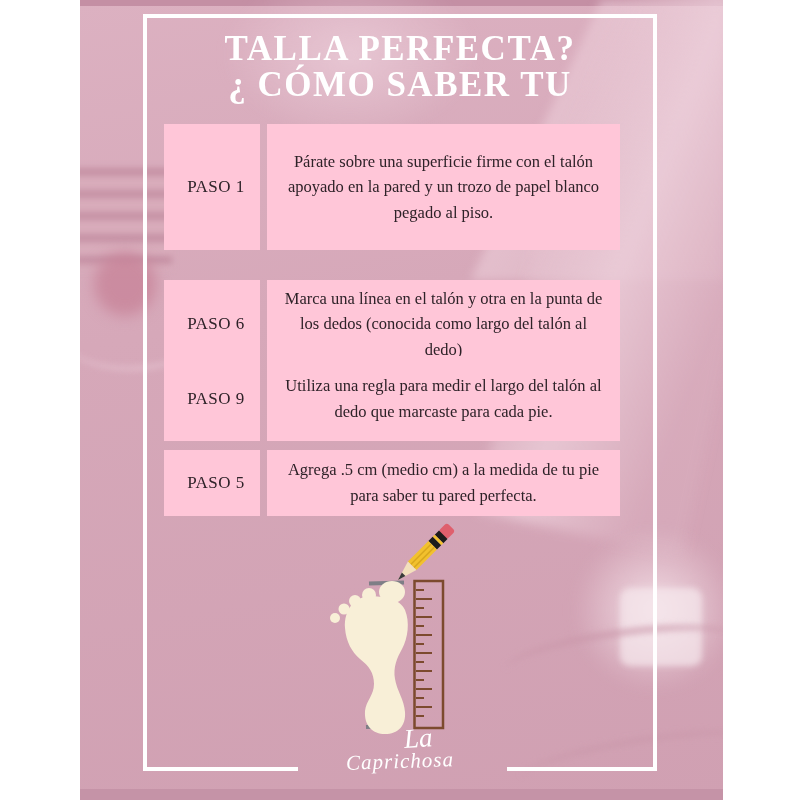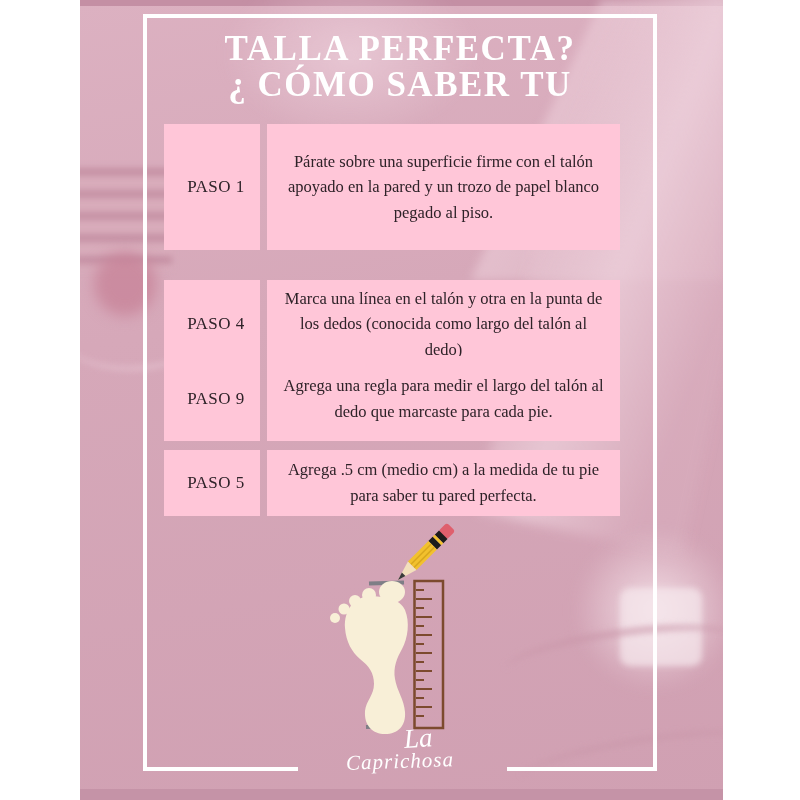--- a/index.html
+++ b/index.html
@@ -114,31 +114,31 @@
   </div>
 
   <div class="step-label-box r1">
     <span>PASO 1</span>
   </div>
   <div class="step-desc-box r1">
     <span>Párate sobre una superficie firme con el talón apoyado en la pared y un trozo de papel blanco pegado al piso.</span>
   </div>
 
   <div class="step-label-box r2">
-    <span>PASO 4</span>
+    <span>PASO 6</span>
   </div>
   <div class="step-desc-box r2">
     <span>Marca una línea en el talón y otra en la punta de los dedos (conocida como largo del talón al dedo)</span>
   </div>
 
   <div class="step-label-box r3">
     <span>PASO 9</span>
   </div>
   <div class="step-desc-box r3">
-    <span>Agrega una regla para medir el largo del talón al dedo que marcaste para cada pie.</span>
+    <span>Utiliza una regla para medir el largo del talón al dedo que marcaste para cada pie.</span>
   </div>
 
   <div class="step-label-box r4">
     <span>PASO 5</span>
   </div>
   <div class="step-desc-box r4">
     <span>Agrega .5 cm (medio cm) a la medida de tu pie para saber tu pared perfecta.</span>
   </div>
 
   <svg class="illus" width="145" height="235" viewBox="320 515 145 235">

